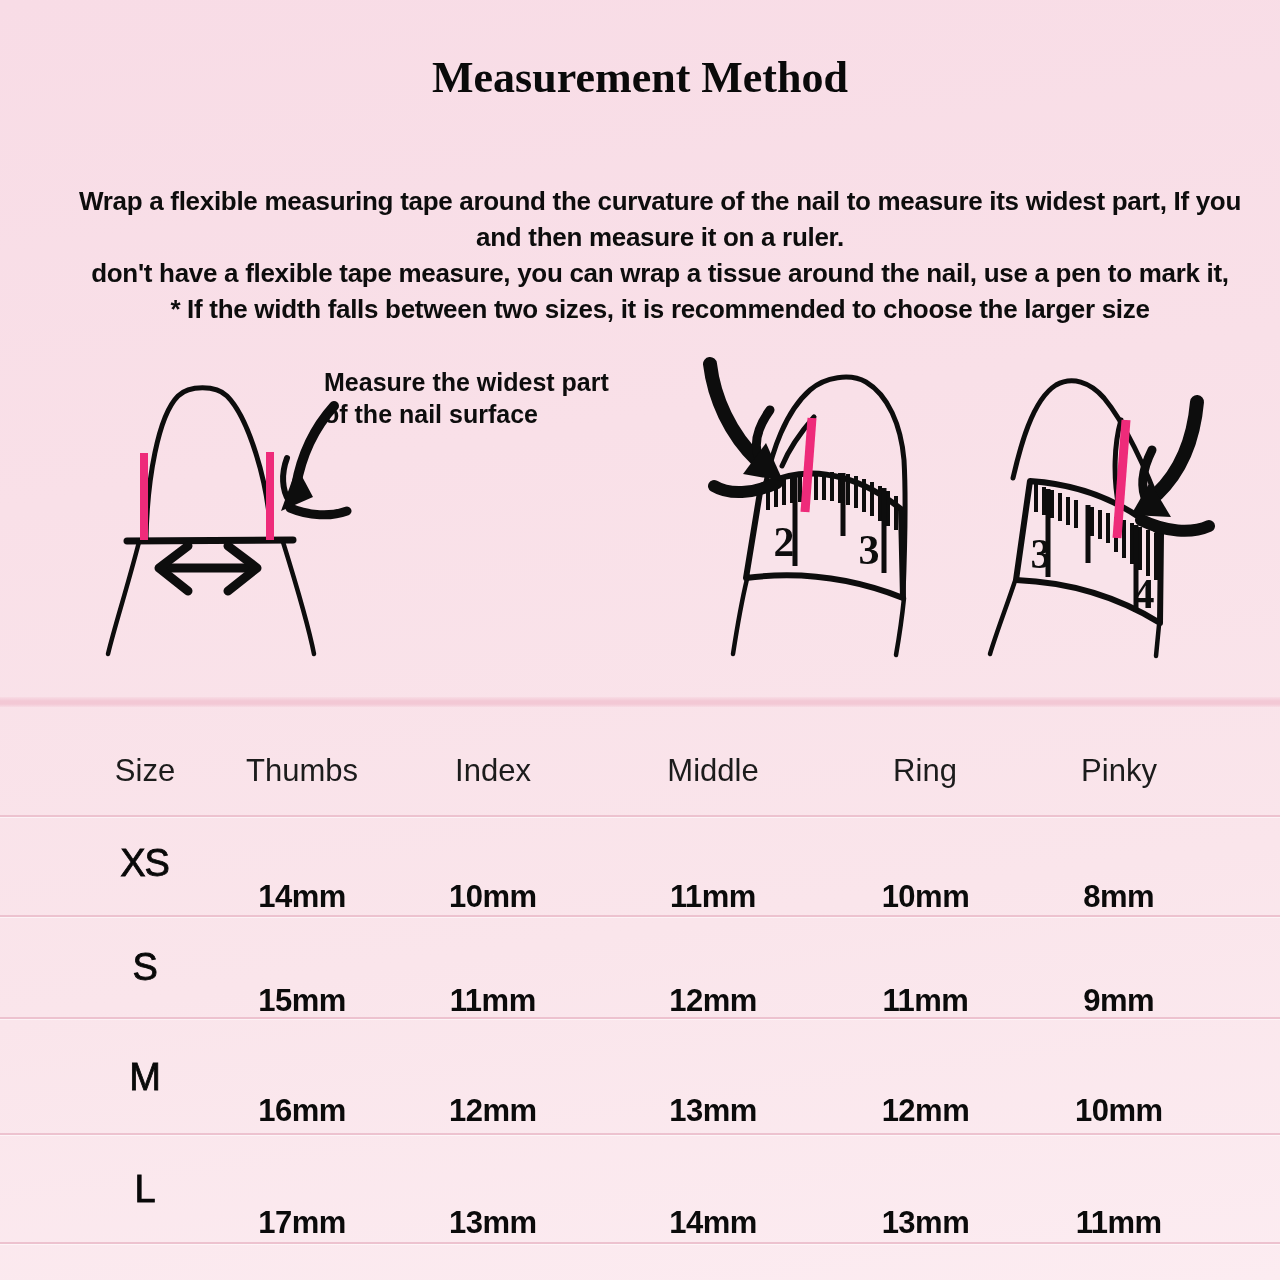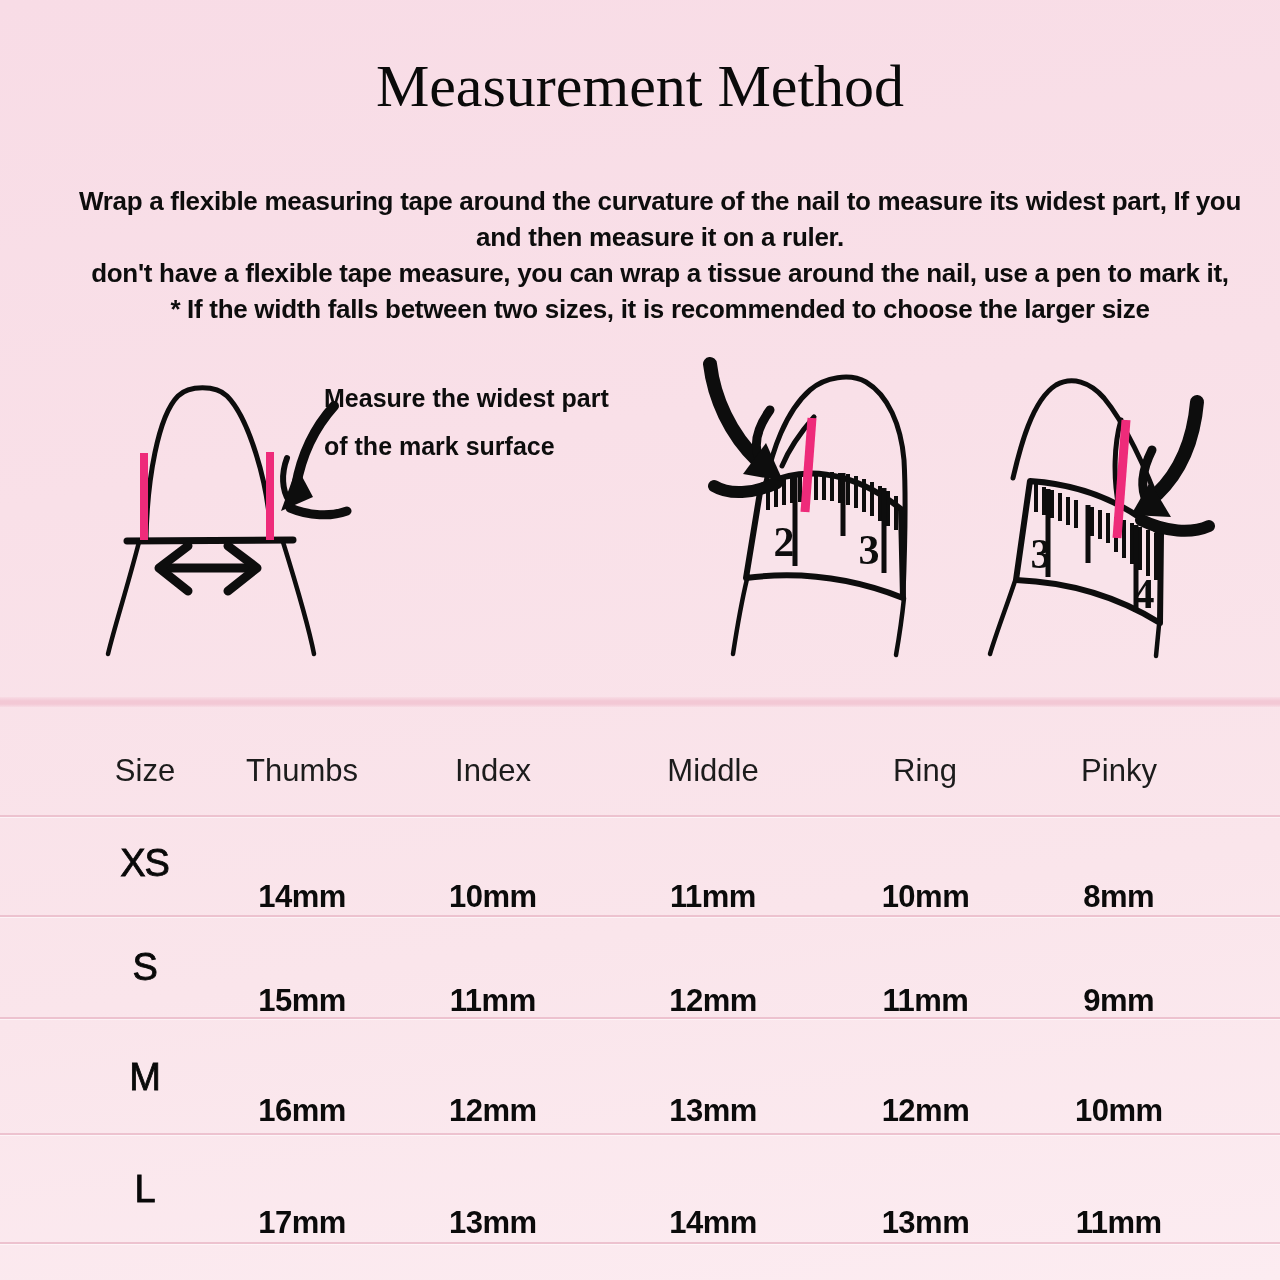--- a/index.html
+++ b/index.html
@@ -8,35 +8,35 @@
     width:1280px;height:1280px;
     overflow:hidden;
     background:linear-gradient(172deg,#f8dce6 0%,#f9e0e8 35%,#fae5eb 70%,#fcecf1 100%);
     font-family:"Liberation Sans","DejaVu Sans",sans-serif;
     color:#111;
   }
   .title{
     position:absolute;top:52px;left:0;width:100%;
     text-align:center;
     font-family:"Liberation Serif","DejaVu Serif",serif;
-    font-weight:normal;font-size:60px;letter-spacing:0px;color:#0a0a0a;
+    font-weight:bold;font-size:44px;letter-spacing:0px;color:#0a0a0a;
     white-space:nowrap;
   }
   .intro{
     position:absolute;top:183px;left:0;width:100%;
     text-align:center;font-weight:bold;font-size:26px;line-height:36px;
     color:#0d0d0d;letter-spacing:-0.3px;margin-left:20px;
   }
   .intro div{white-space:nowrap;}
   .figures{position:absolute;top:340px;left:0;width:1280px;height:360px;}
   .caption{
     position:absolute;left:324px;top:366px;
     font-weight:bold;font-size:25px;line-height:32px;color:#0d0d0d;
   }
-  .caption div{white-space:nowrap;margin-top:16px;}
+  .caption div{white-space:nowrap;}
   .divider-band{
     position:absolute;left:0;top:697px;width:100%;height:10px;
     background:linear-gradient(180deg,rgba(243,199,214,0.25) 0%,#f3c8d5 40%,#f3c8d5 70%,rgba(243,199,214,0.25) 100%);
   }
   .hline{
     position:absolute;left:0;width:100%;height:2px;
     background:#edc2cf;
     box-shadow:0 1px 0 rgba(255,255,255,0.55);
   }
   .trow{position:absolute;left:0;width:100%;height:0;}
@@ -140,21 +140,21 @@
 
       <path d="M 1197,62 C 1194,96 1182,130 1157,154" stroke-width="14"></path>
       <path d="M 1152,110 C 1142,130 1140,148 1147,162" stroke-width="9"></path>
       <path d="M 1141,180 C 1166,192 1191,194 1209,186" stroke-width="12"></path>
       <path d="M 1131,175 L 1171,177 L 1150,142 Z" fill="#0d0d0d" stroke="none"></path>
     </g>
   </svg>
 
   <div class="caption">
     <div>Measure the widest part</div>
-    <div>of the mark surface</div>
+    <div>of the nail surface</div>
   </div>
 
   <div>
     <div class="divider-band"></div>
 
     <div class="trow" style="top:770px">
       <span class="cell th col0">Size</span>
       <span class="cell th col1">Thumbs</span>
       <span class="cell th col2">Index</span>
       <span class="cell th col3">Middle</span>

